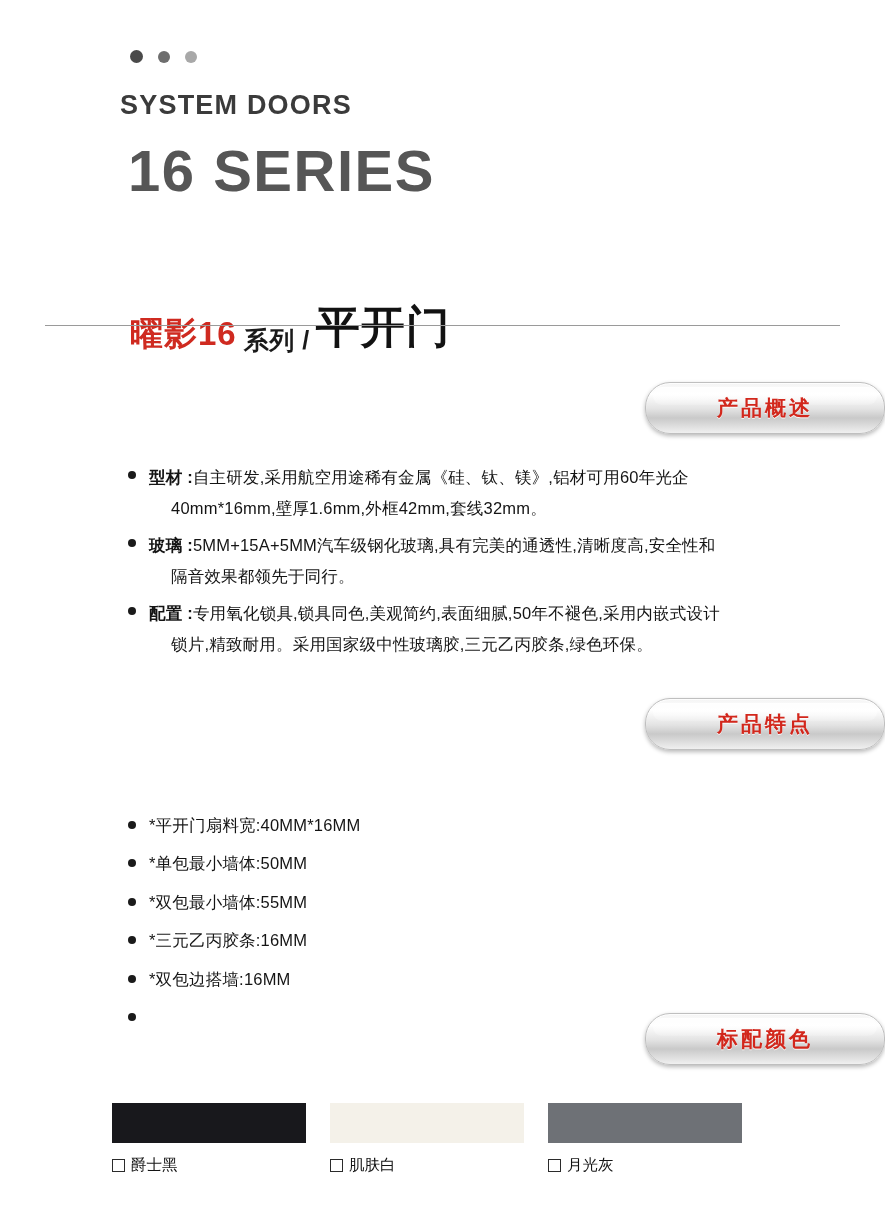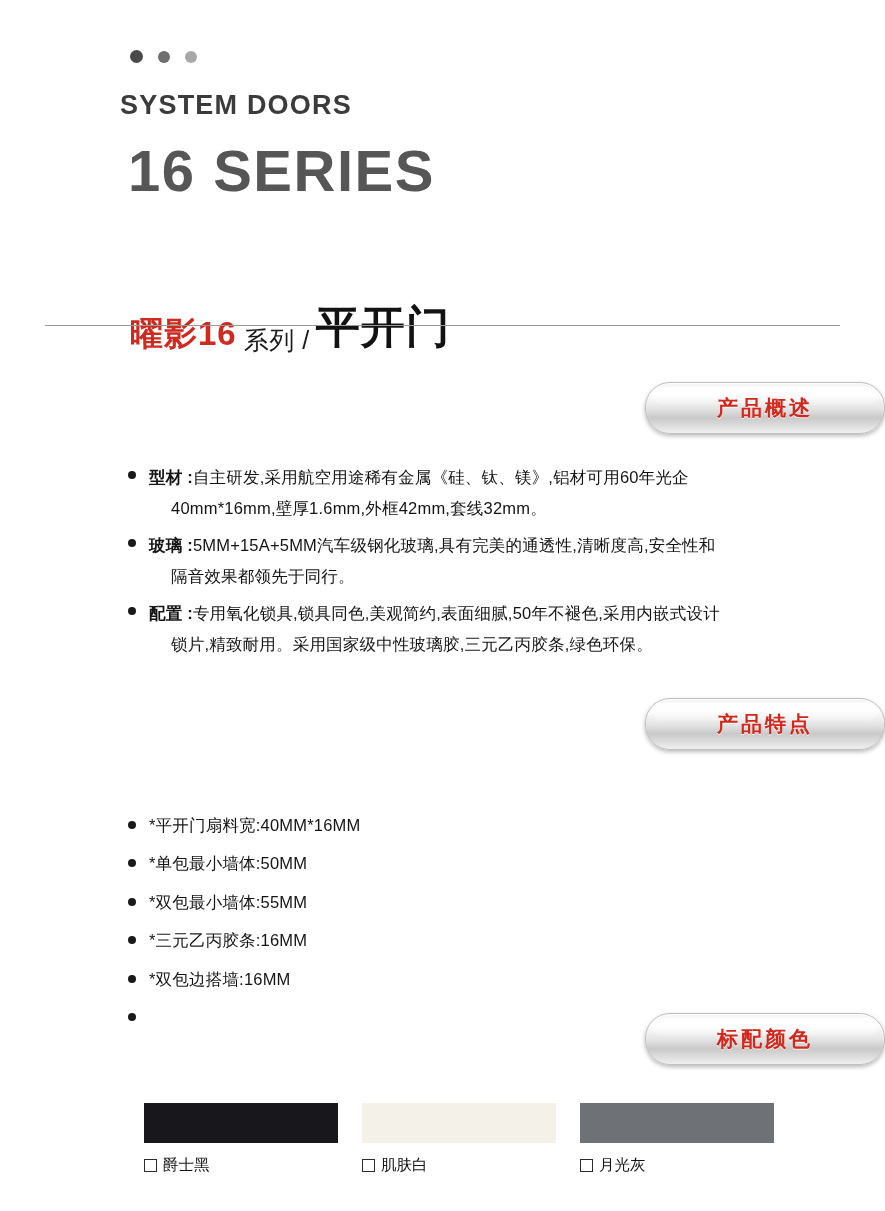--- a/index.html
+++ b/index.html
@@ -69,21 +69,21 @@
     margin-top: 44px;
   }
   .title-cn .red {
     font-size: 33px;
     font-weight: bold;
     color: #cf2a20;
     letter-spacing: 1px;
   }
   .title-cn .mid {
     font-size: 25px;
-    font-weight: normal;
+    font-weight: bold;
     color: #1a1a1a;
     margin-left: 7px;
     letter-spacing: 0.5px;
   }
   .title-cn .big {
     font-size: 44px;
     font-weight: bold;
     color: #121212;
     margin-left: 6px;
     letter-spacing: 1px;
@@ -174,21 +174,21 @@
 
   .li-simple .body {
     font-size: 16.5px;
     line-height: 1.6;
   }
   .li-simple { margin-bottom: 12px; }
 
   
   .swatches {
     position: absolute;
-    left: 144px;
+    left: 112px;
     top: 1103px;
     width: 640px;
     display: flex;
     gap: 24px;
   }
   .swatch-col {
     width: 194px;
   }
   .swatch {
     width: 194px;

